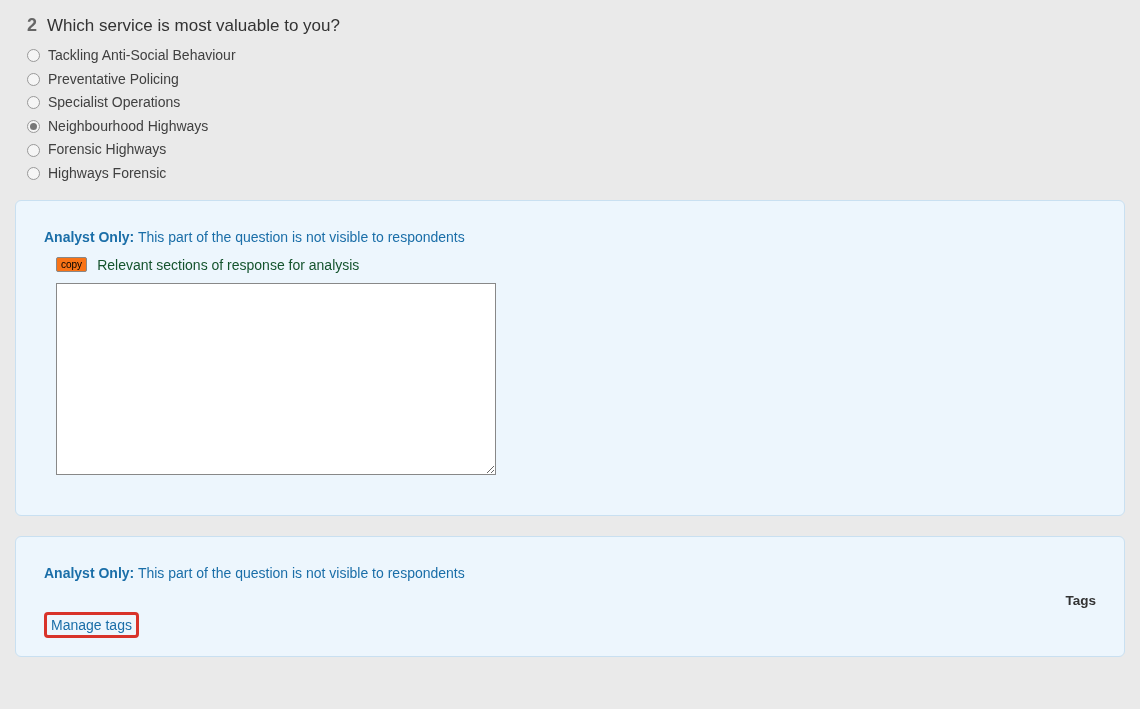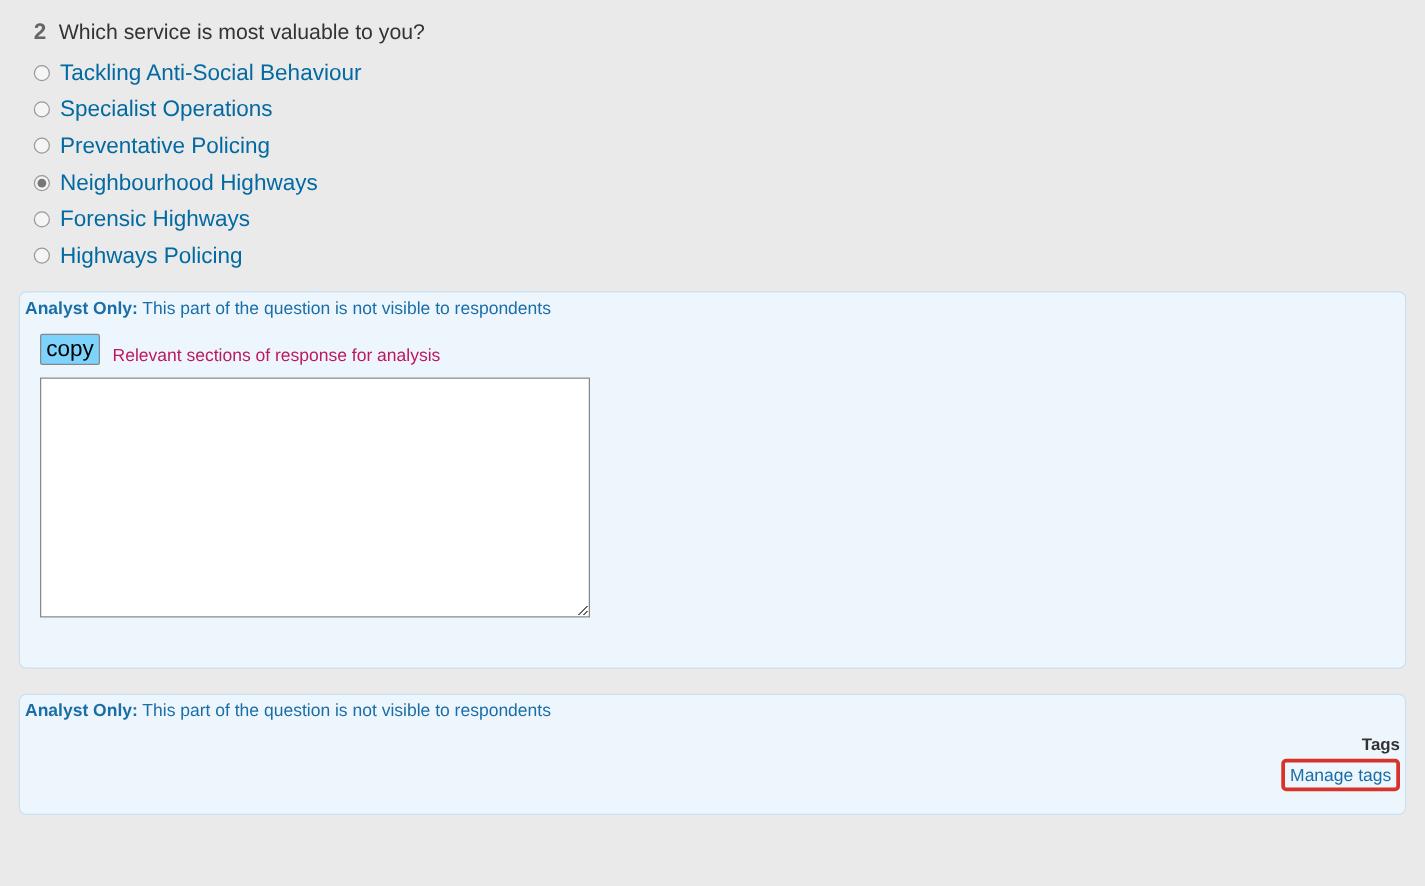--- a/index.html
+++ b/index.html
@@ -57,29 +57,29 @@
     }
     .radio.selected::after {
       content: "";
       width: 7px;
       height: 7px;
       border-radius: 50%;
       background: #777;
       display: block;
     }
     .option-label {
-      font-size: 18px;
-      color: #0369a1;
+      font-size: 14px;
+      color: #404040;
     }
 
     .analyst-panel {
       background: #edf6fd;
       border: 1px solid #c9e0f1;
       border-radius: 6px;
-      padding: 4px;
+      padding: 28px;
       margin-bottom: 20px;
     }
     .analyst-heading {
       font-size: 14px;
       margin-bottom: 12px;
     }
     .analyst-heading .label-strong {
       color: #1a6ea8;
       font-weight: 600;
     }
@@ -88,31 +88,30 @@
     }
     .copy-row {
       display: flex;
       align-items: center;
       gap: 10px;
       margin-bottom: 10px;
       margin-left: 12px;
     }
     .copy-btn {
       font-family: inherit;
-      font-size: 18px;
-      background: #7dd3fc;
+      font-size: 10px;
+      background: #f97316;
       border: 1px solid #888;
       border-radius: 2px;
       padding: 1px 4px;
       cursor: pointer;
     }
     .copy-label {
-      color: #be185d;
-      font-size: 14px;
-      margin-top: 10px;
+      color: #14532d;
+      font-size: 14px;
     }
     .analysis-textarea {
       display: block;
       margin-left: 12px;
       width: 440px;
       height: 192px;
       resize: both;
       border: 1px solid #888;
       background: #fff;
       font-family: inherit;
@@ -133,21 +132,21 @@
       margin-bottom: 4px;
       text-align: right;
     }
     .tags-empty {
       font-size: 13.5px;
       color: #555;
       margin-bottom: 8px;
     }
     .manage-row {
       display: flex;
-      justify-content: flex-end;
+      justify-content: flex-start;
     }
     .manage-link {
       color: #1a6ea8;
       font-size: 14px;
       cursor: pointer;
       padding: 2px 4px;
       border: 3px solid #d8332a;
       border-radius: 4px;
     }
     .analyst-panel.second {
@@ -165,37 +164,37 @@
   </div>
 
   <div class="options">
 
   <div class="option-row">
         <span class="radio"></span>
         <span class="option-label">Tackling Anti-Social Behaviour</span>
       </div>
       <div class="option-row">
         <span class="radio"></span>
+        <span class="option-label">Preventative Policing</span>
+      </div>
+      <div class="option-row">
+        <span class="radio"></span>
         <span class="option-label">Specialist Operations</span>
-      </div>
-      <div class="option-row">
-        <span class="radio"></span>
-        <span class="option-label">Preventative Policing</span>
       </div>
       <div class="option-row">
         <span class="radio selected"></span>
         <span class="option-label">Neighbourhood Highways</span>
       </div>
       <div class="option-row">
         <span class="radio"></span>
         <span class="option-label">Forensic Highways</span>
       </div>
       <div class="option-row">
         <span class="radio"></span>
-        <span class="option-label">Highways Policing</span>
+        <span class="option-label">Highways Forensic</span>
       </div>
     </div>
 
   <div class="analyst-panel first">
     <div class="analyst-heading">
       <span class="label-strong">Analyst Only:</span>
       <span class="label-sub">This part of the question is not visible to respondents</span>
     </div>
     <div class="copy-row">
       <button class="copy-btn">copy</button>

